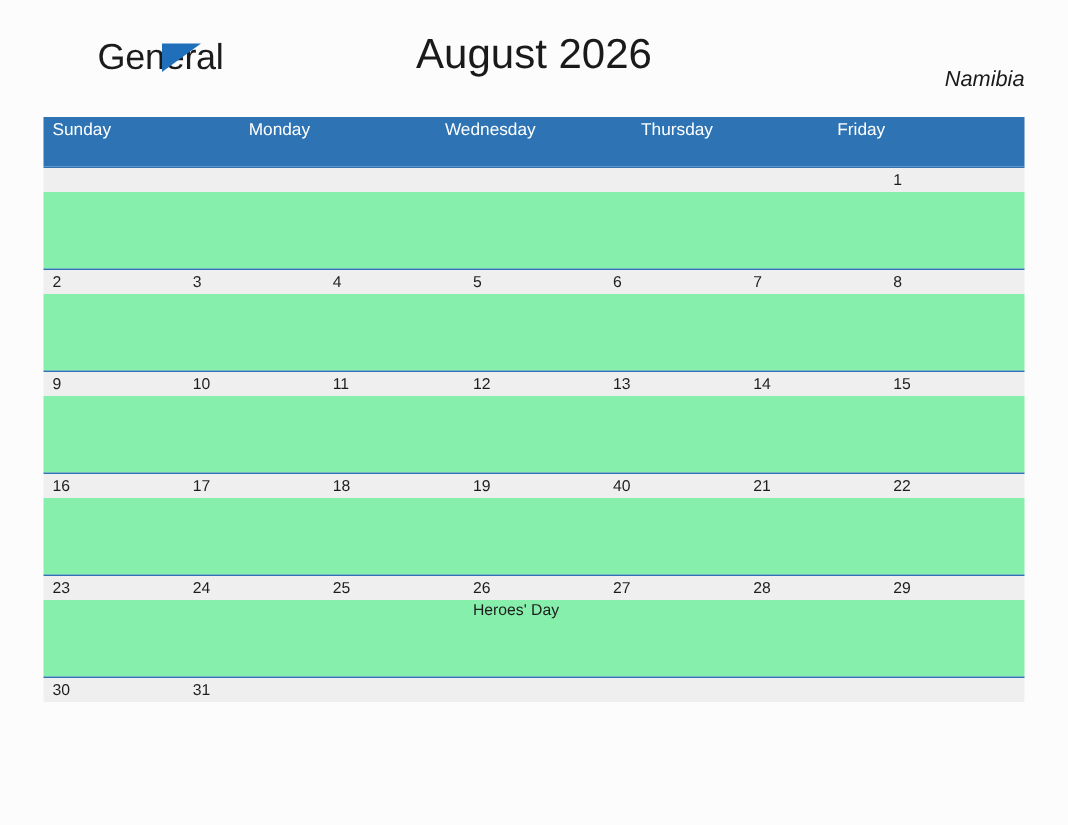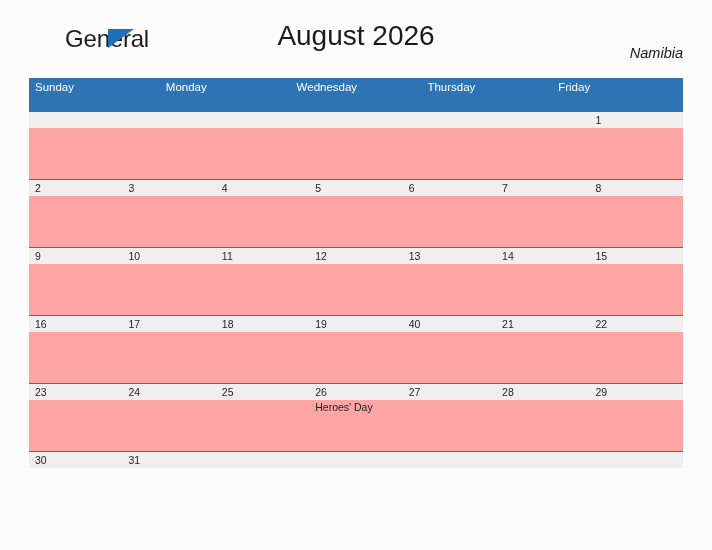--- a/index.html
+++ b/index.html
@@ -131,21 +131,21 @@
     flex: 1 1 0;
     font-size: 10.5px;
     line-height: 16px;
     padding-left: 6px;
     box-sizing: border-box;
     color: #1e1e1e;
   }
 
   .week-body {
     display: flex;
-    background: #fca5a5;
+    background: #86efac;
     height: 51px;
   }
   .week-body.short {
     height: 0px;
   }
   .week-body .daybody {
     flex: 1 1 0;
     padding-left: 6px;
     padding-top: 1px;
     box-sizing: border-box;

